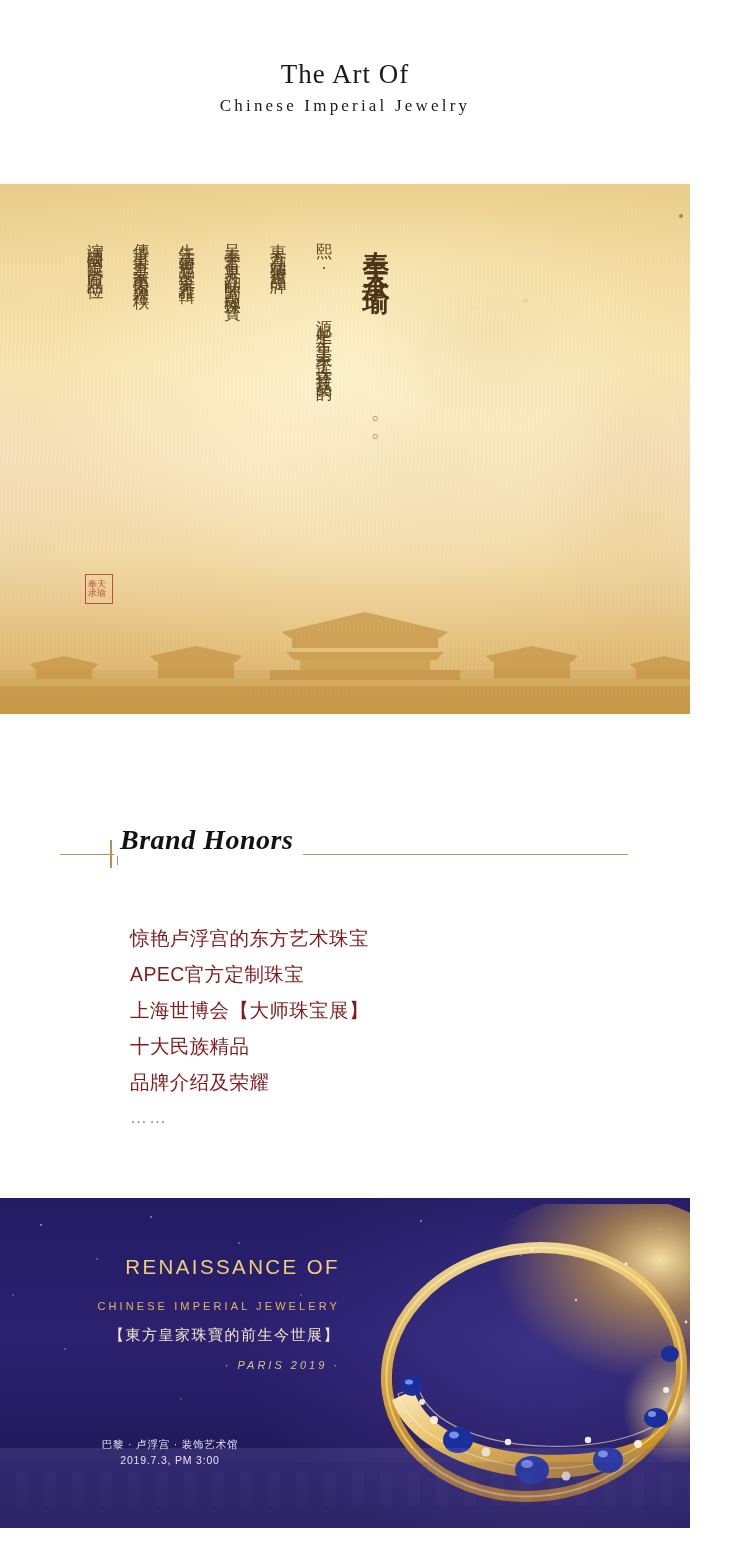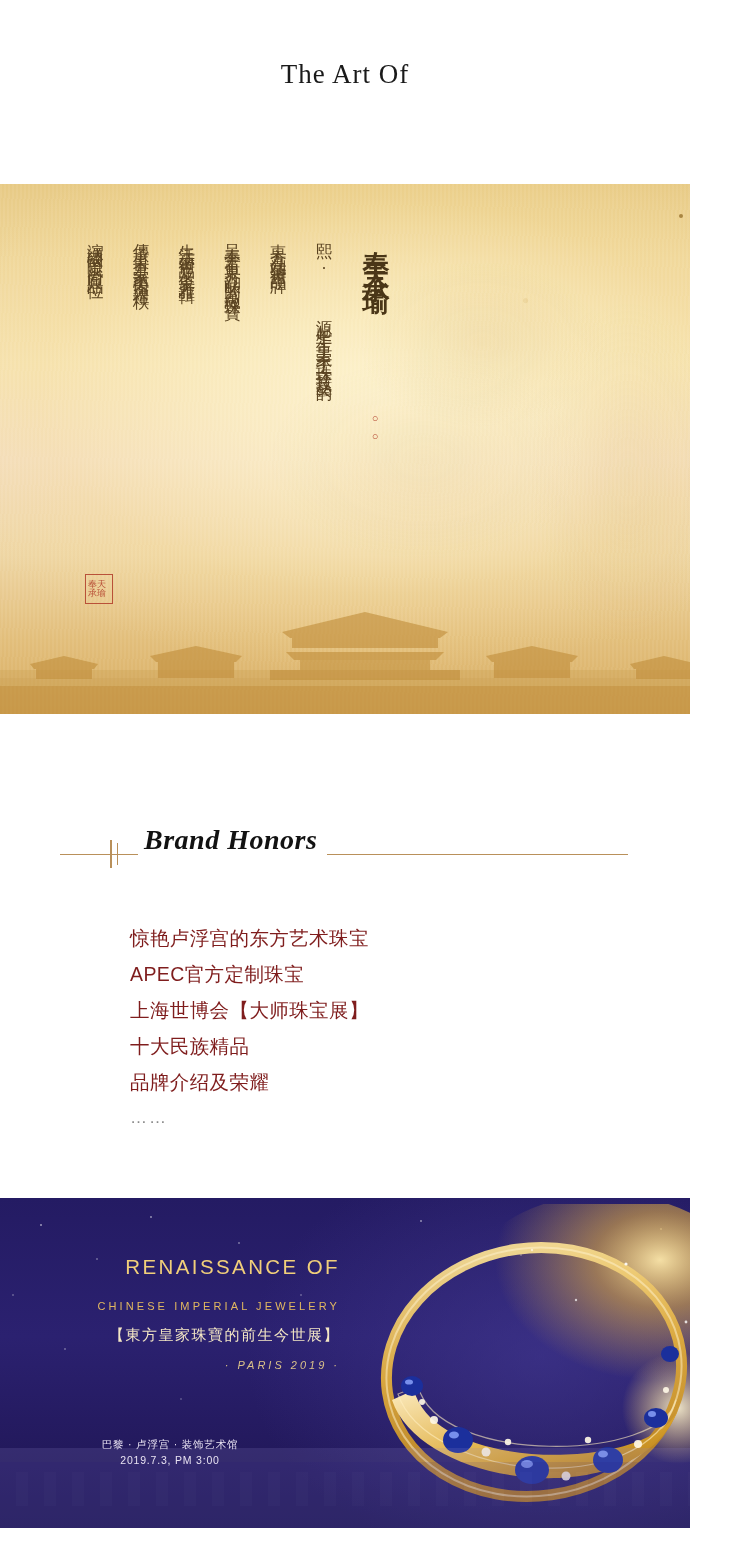--- a/index.html
+++ b/index.html
@@ -177,21 +177,21 @@
 
   
   .honors {
     background: #fff;
     padding: 108px 0 62px 0;
   }
   .honors-head {
     position: relative;
     display: flex;
     align-items: center;
-    padding-left: 60px;
+    padding-left: 36px;
     padding-right: 62px;
     height: 44px;
   }
   .honors-rule {
     position:absolute;
     left: 60px; right: 62px;
     top: 32px;
     height: 1px;
     background: #b9905a;
   }
@@ -321,20 +321,21 @@
     height: 330px;
   }
 </style>
 </head>
 <body>
 
 <div class="page">
 
   <div class="header">
     <div class="header-title">The Art Of</div>
+    <div class="header-subtitle">Chinese Imperial Jewelry</div>
   </div>
 
   <div class="poem">
     <div class="tex"></div>
     <div class="grain"></div>
 
     <div class="side-dot"></div>
     <div class="side-en">C. FOLLOW NATURAL LAW AND DELIVER CLASSICAL AESTHETICS</div>
 
     <div class="poem-text">

